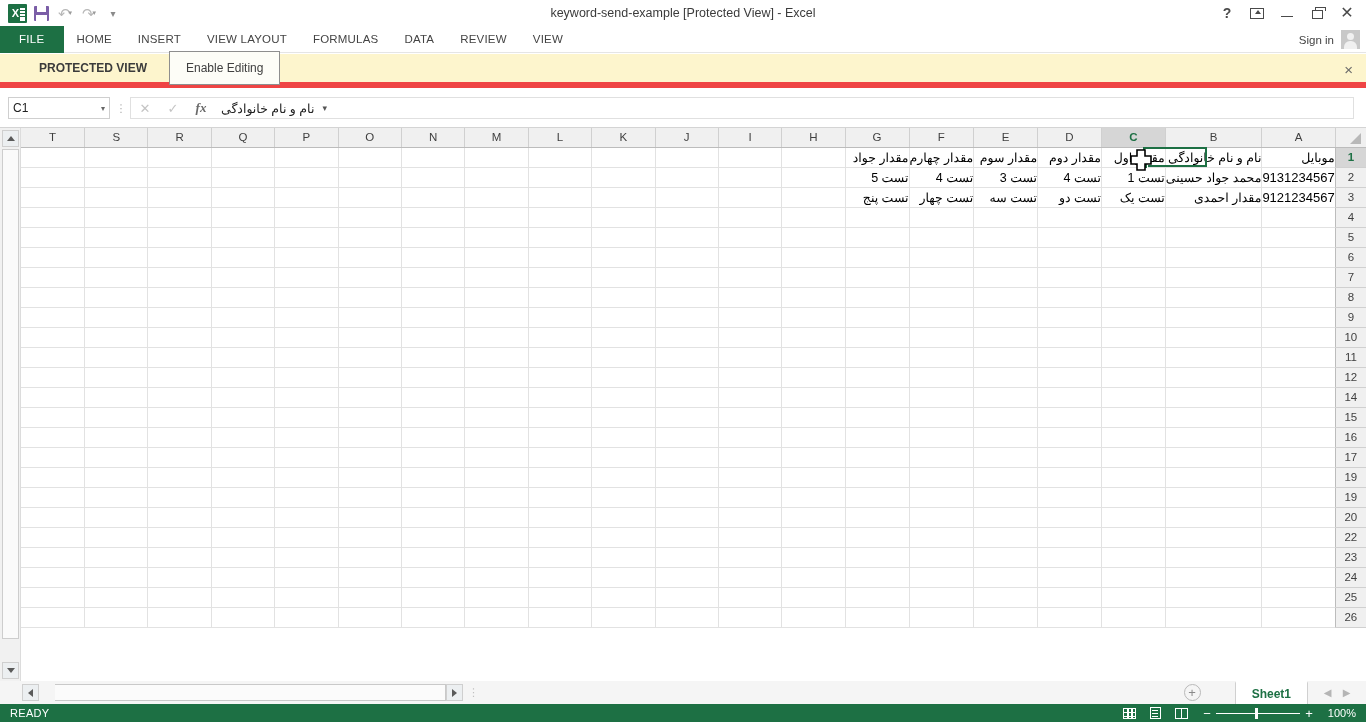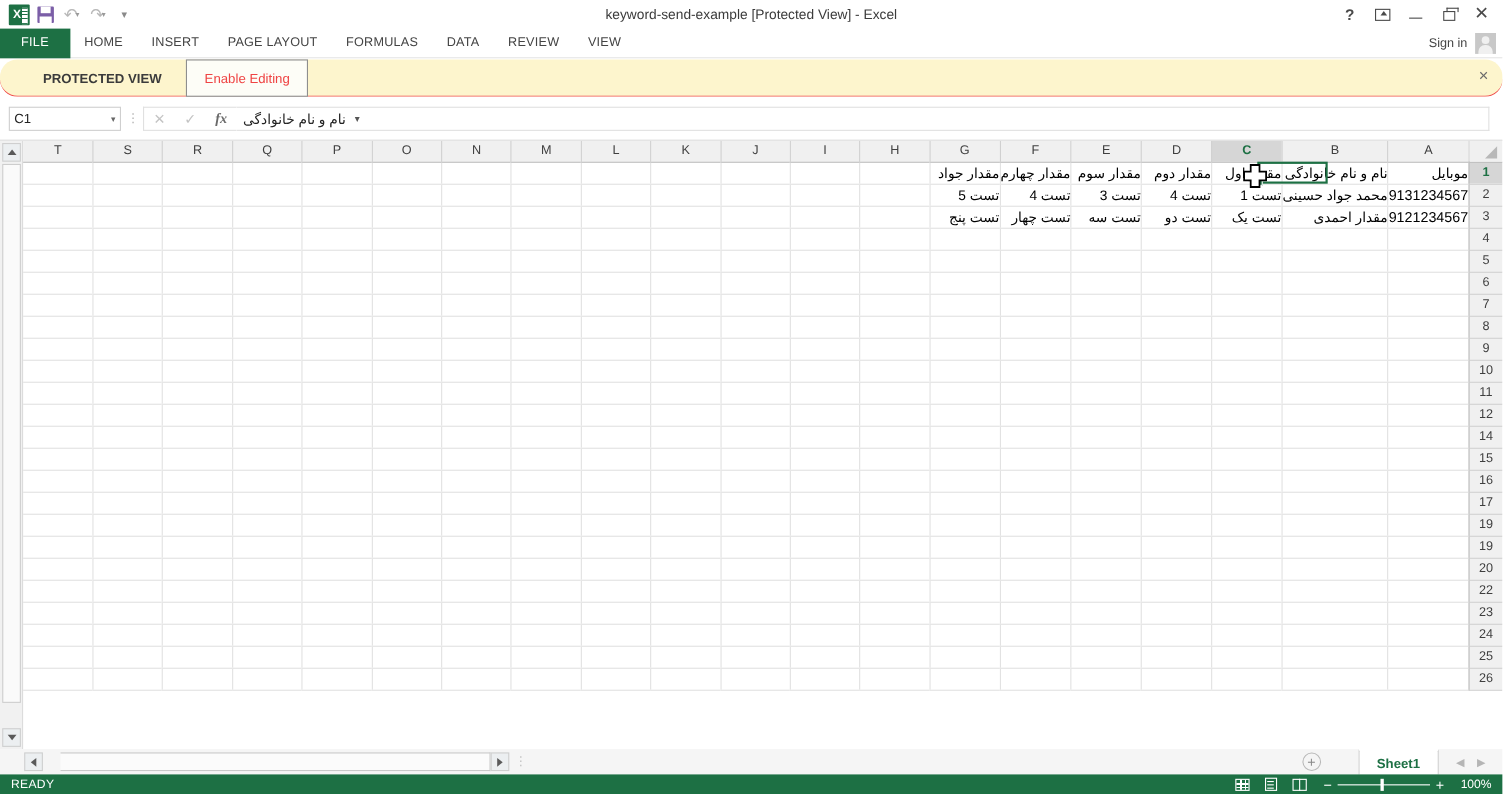--- a/index.html
+++ b/index.html
@@ -121,22 +121,22 @@
     width: 7px; height: 7px; border-radius: 50%; background: #f0f0f0;
   }
   .avatar::after {
     content: ""; position: absolute; left: 3px; top: 11px;
     width: 13px; height: 9px; border-radius: 6px 6px 0 0; background: #f0f0f0;
   }
 
   
   .protbar {
     position: absolute; left: 0; top: 54px; width: 1366px; height: 34px;
-    background: #fdf5cd; border-bottom: 1px solid #ef4444;
-    display: flex; align-items: center; border-radius: 16px;
+    background: #fdf5cd; border-bottom: 6px solid #ef4444;
+    display: flex; align-items: center;
   }
   .prot-icon {
     margin-left: 12px; width: 17px; height: 19px; position: relative; flex: none;
   }
   .shield {
     width: 17px; height: 19px;
     background: #2a79c4;
     clip-path: polygon(50% 0%, 100% 16%, 100% 58%, 50% 100%, 0% 58%, 0% 16%);
     position: relative;
   }
@@ -148,21 +148,21 @@
   .prot-label {
     margin-left: 10px; font-size: 12px; font-weight: bold; color: #3b3b3b;
     white-space: nowrap;
   }
   .prot-text {
     margin-left: 12px; font-size: 12px; color: #3b3b3b; white-space: nowrap;
   }
   .enable-btn {
     margin-left: 22px; height: 26px; padding: 16px 16px;
     background: #fdfdf7; border: 1px solid #8e8e8e;
-    font-size: 12px; color: #ef4444; cursor: pointer;
+    font-size: 12px; color: #404040; cursor: pointer;
     display: flex; align-items: center; white-space: nowrap;
   }
   .prot-close {
     position: absolute; right: 13px; top: 8px;
     font-size: 15px; color: #6a6a6a; cursor: pointer; line-height: 1;
     font-weight: 300;
   }
 
   
   .fbar {
@@ -420,21 +420,21 @@
           <span class="closex">✕</span>
         </div>
     </div>
   </div>
 
   <div class="ribbon">
     <div class="tabs">
       <div class="tab file">FILE</div>
       <div class="tab">HOME</div>
       <div class="tab">INSERT</div>
-      <div class="tab">PAGE LAYOUT</div>
+      <div class="tab">VIEW LAYOUT</div>
       <div class="tab">FORMULAS</div>
       <div class="tab">DATA</div>
       <div class="tab">REVIEW</div>
       <div class="tab">VIEW</div>
     </div>
     <div class="signin-wrap">
       <span class="signin">Sign in</span>
       <span class="avatar"></span>
     </div>
   </div>

